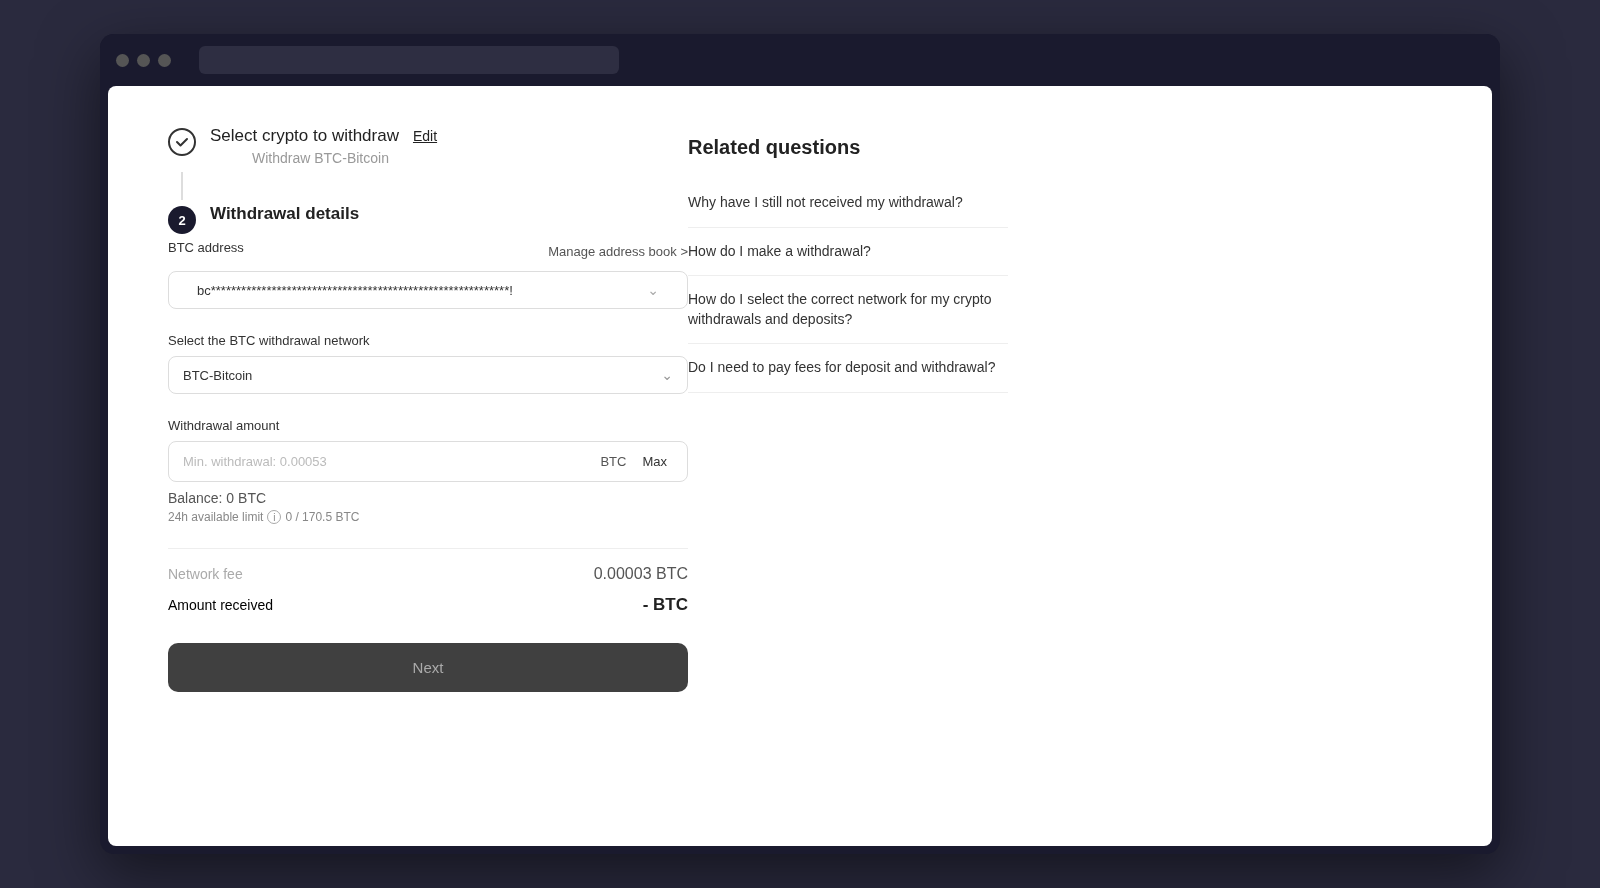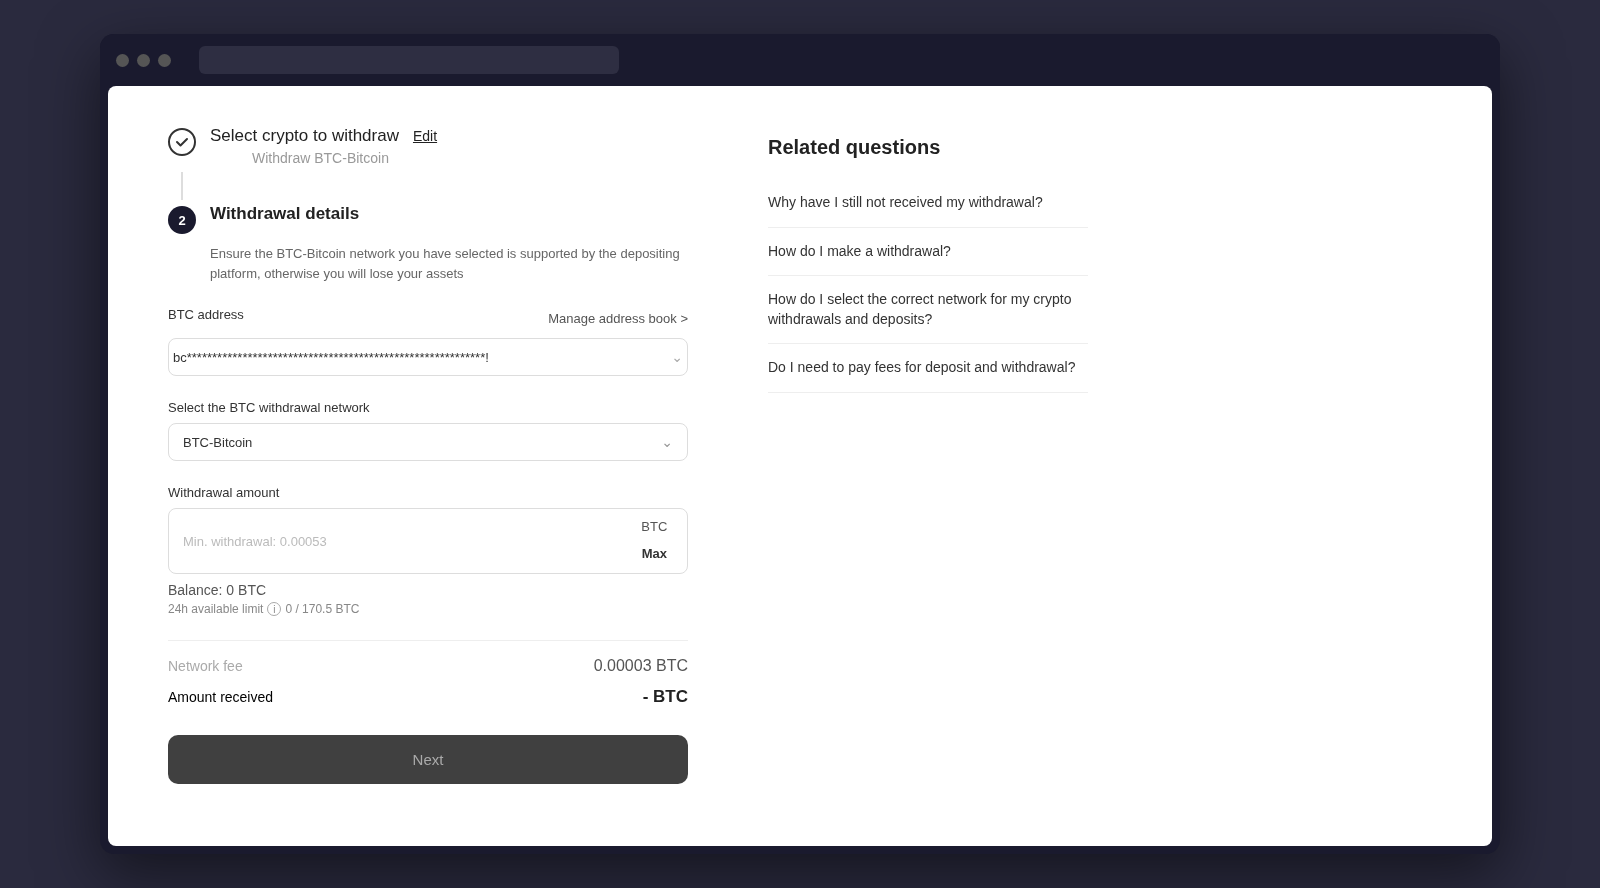--- a/index.html
+++ b/index.html
@@ -60,21 +60,20 @@
       border-radius: 8px;
       margin: 0 8px 8px 8px;
       overflow-y: auto;
       display: flex;
       flex-direction: column;
     }
 
     .main-layout {
       display: flex;
       padding: 40px 60px;
-      gap: 80px;
       flex: 1;
     }
 
     .left-panel {
       flex: 1;
       max-width: 520px;
     }
 
     .right-panel {
       width: 320px;
@@ -195,21 +194,21 @@
     .manage-link {
       font-size: 13px;
       color: #555;
       cursor: pointer;
     }
 
     .input-field {
       width: 100%;
       border: 1.5px solid #ddd;
       border-radius: 8px;
-      padding: 10px 4px;
+      padding: 10px 28px;
       font-size: 13px;
       color: #333;
       background: #fff;
       display: flex;
       align-items: center;
       justify-content: space-between;
       cursor: pointer;
       margin-bottom: 24px;
     }
 
@@ -265,33 +264,32 @@
     .amount-placeholder {
       font-size: 13px;
       color: #bbb;
       flex: 1;
     }
 
     .amount-actions {
       display: flex;
       align-items: center;
       gap: 10px;
-      flex-direction: column;
     }
 
     .currency-label {
       font-size: 13px;
       color: #555;
       font-weight: 500;
     }
 
     .max-btn {
       font-size: 13px;
       color: #333;
-      font-weight: 700;
+      font-weight: 400;
       cursor: pointer;
       padding: 2px 6px;
       border-radius: 4px;
     }
 
     .balance-info {
       font-size: 14px;
       color: #555;
       margin-bottom: 4px;
     }
@@ -425,21 +423,20 @@
 
         <div class="step-connector"></div>
 
         <div class="step-row">
           <div class="step-number-circle">2</div>
           <div style="flex:1">
             <div class="step2-title">Withdrawal details</div>
           </div>
         </div>
 
-        <div class="step2-description">Ensure the BTC-Bitcoin network you have selected is supported by the depositing platform, otherwise you will lose your assets</div>
 
         <div class="form-section">
 
           
           <div class="address-row">
             <div class="field-label">BTC address</div>
             <span class="manage-link">Manage address book &gt;</span>
           </div>
           <div class="input-field">
             <span class="input-field-text">bc***********************************************************!</span>

